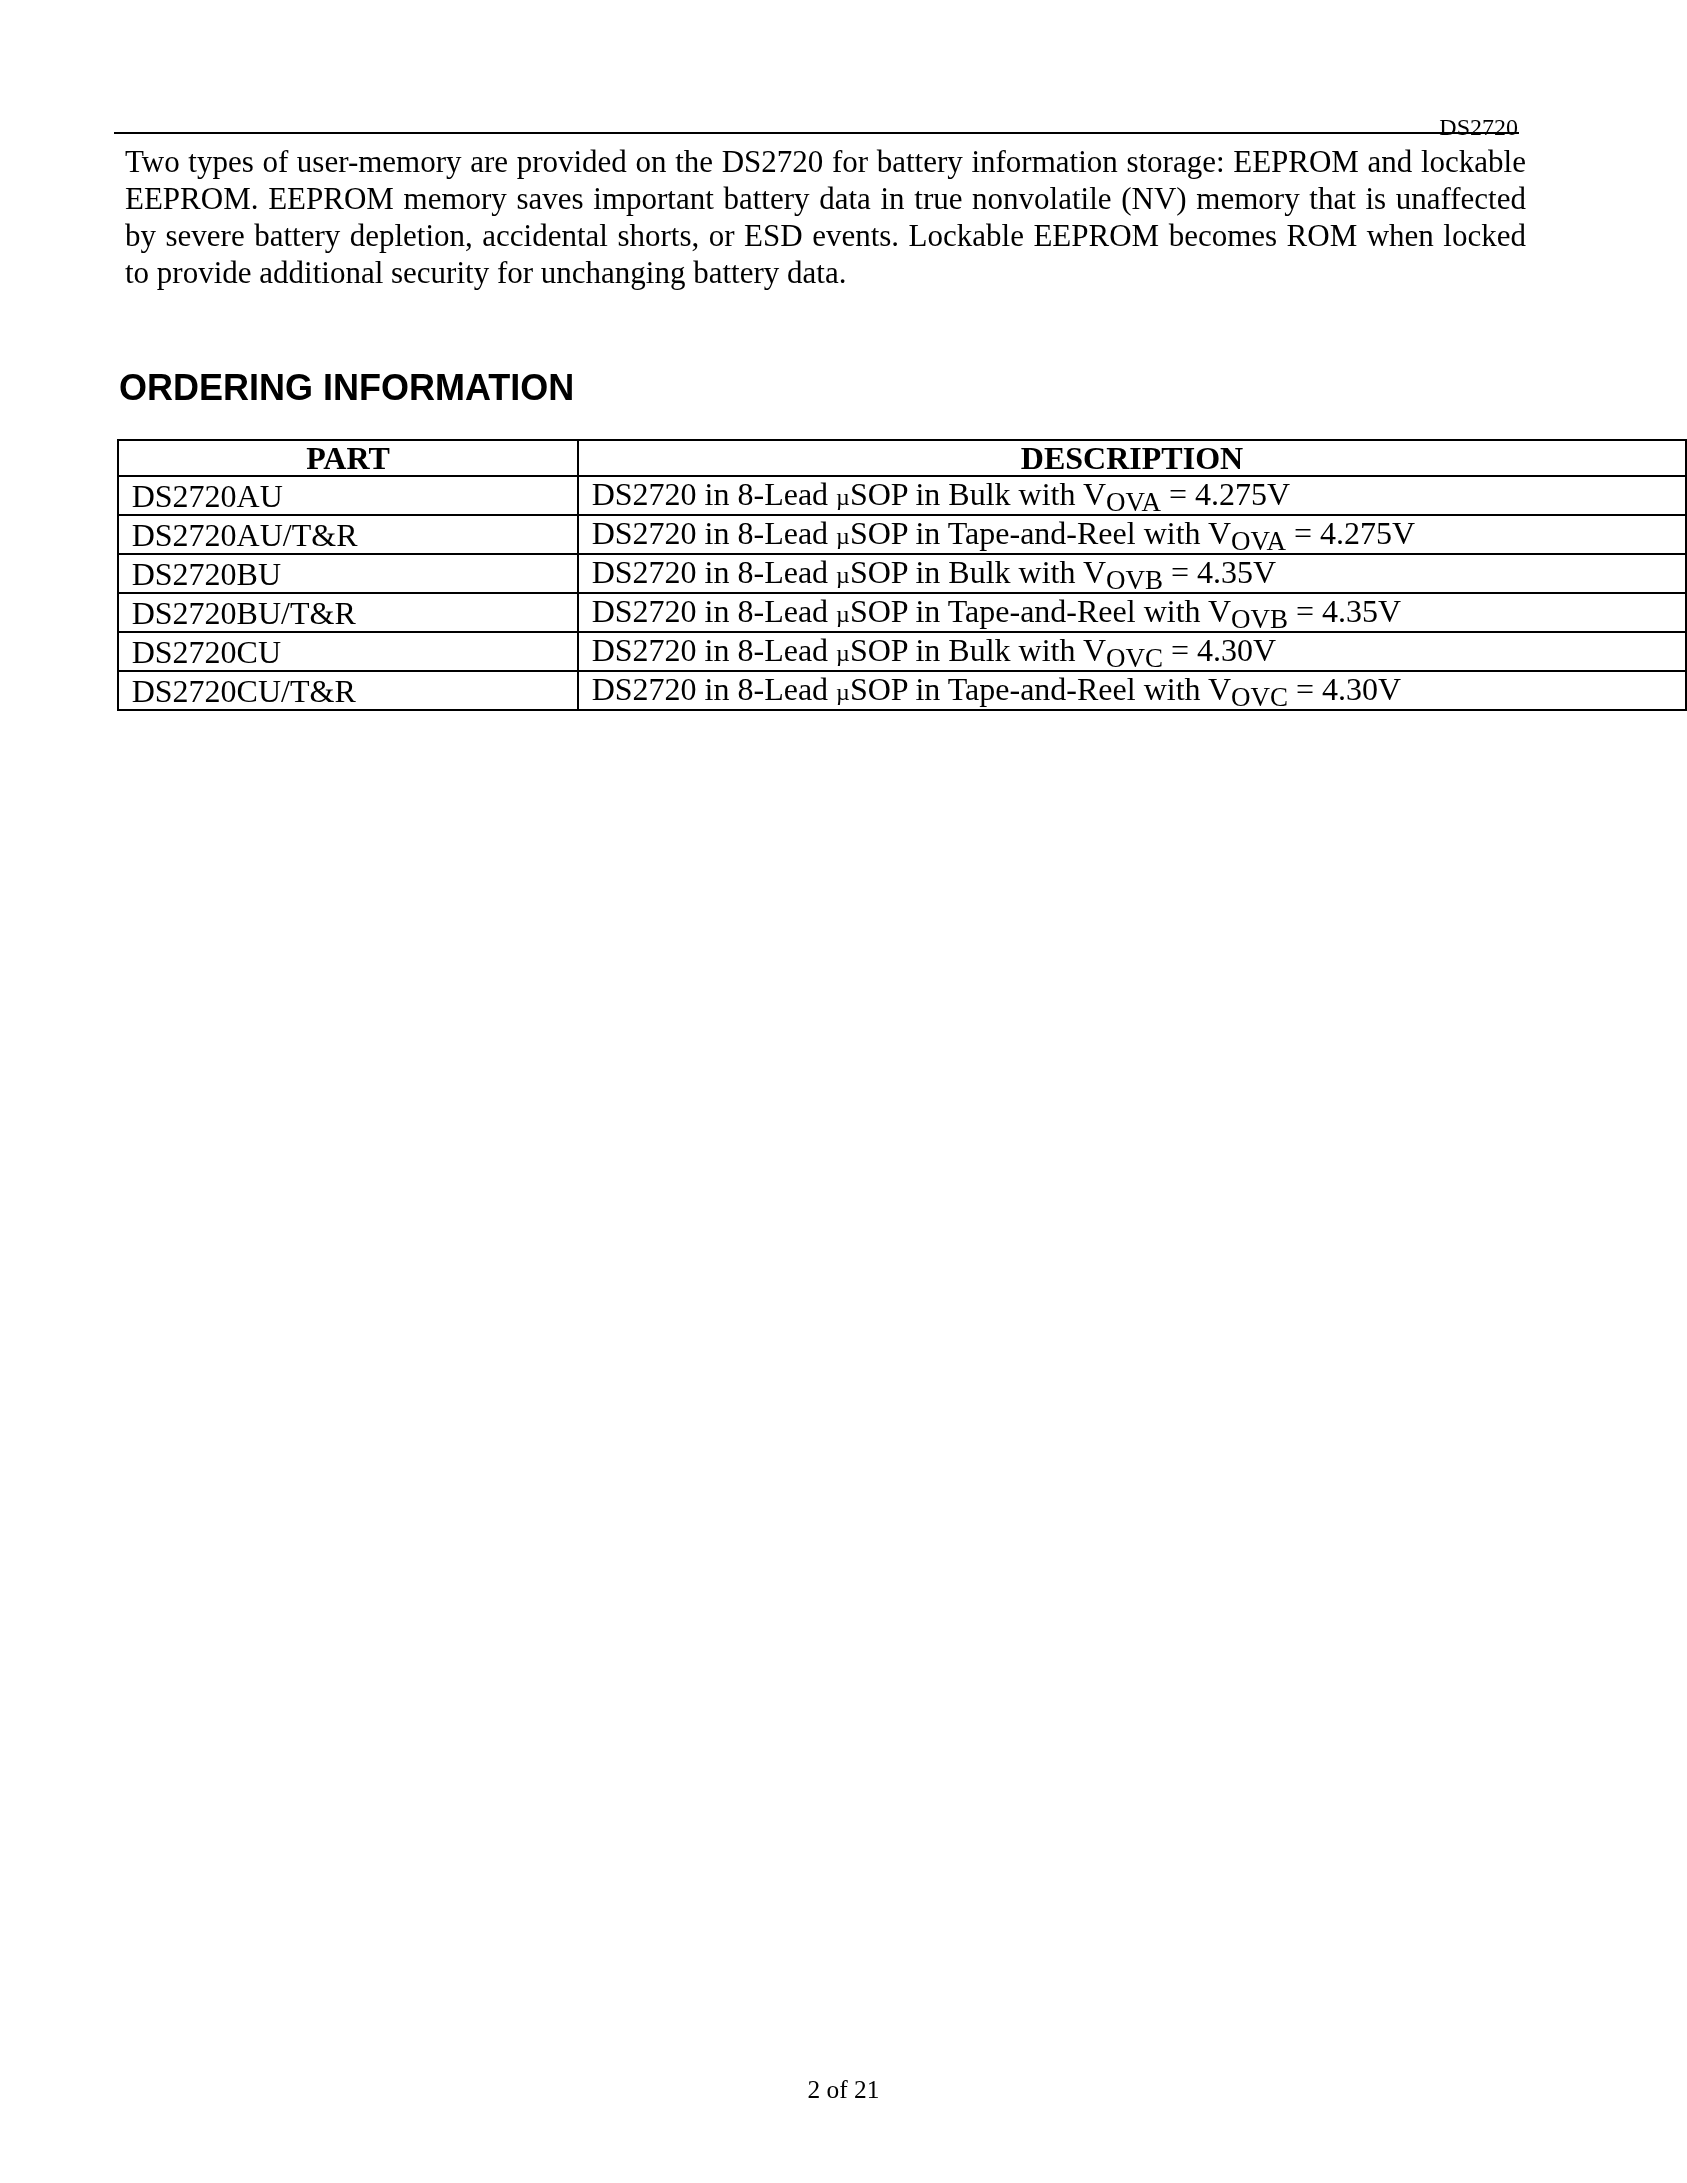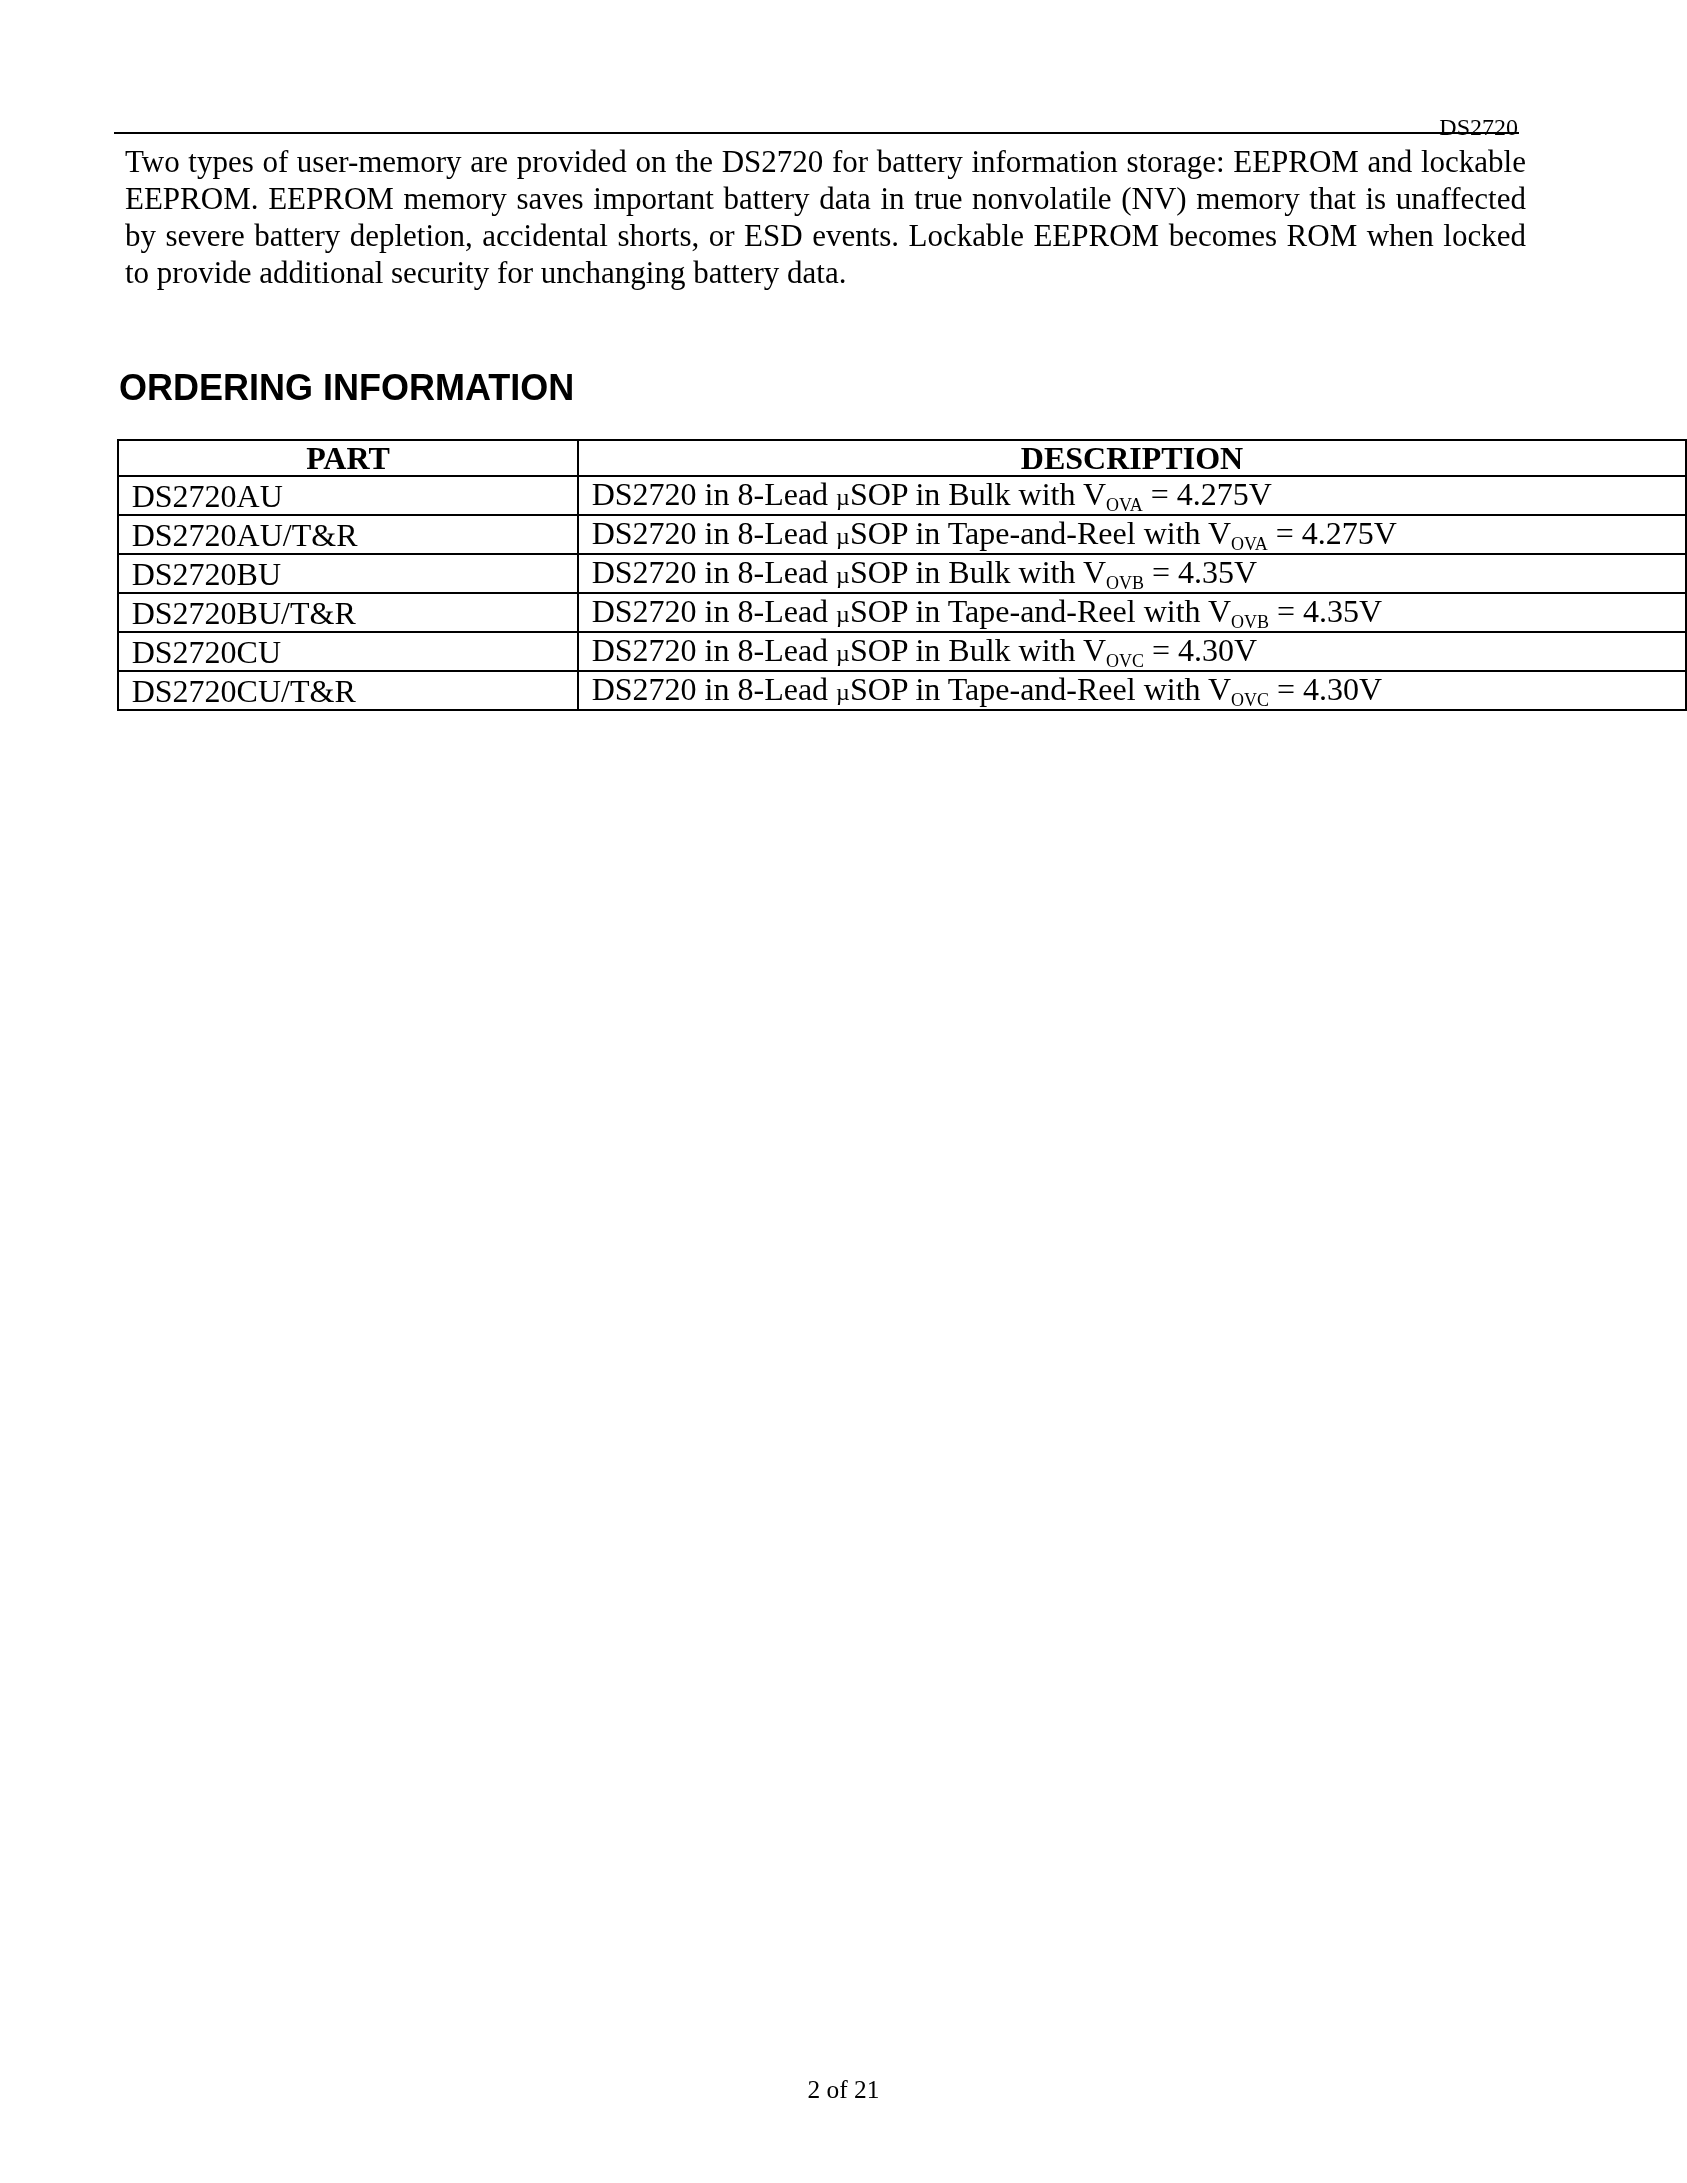--- a/index.html
+++ b/index.html
@@ -7,21 +7,21 @@
   .page-header { position: absolute; top: 113px; right: 169px; font-size: 24px; line-height: 29px; margin-left: 16px; }
   .header-rule { position: absolute; top: 132px; left: 114px; width: 1405px; height: 2.4px; background: #000; }
   .intro { position: absolute; top: 135px; left: 117px; width: 1401px; font-size: 31px; line-height: 37px; text-align: justify; text-align-last: left; margin: 8px; }
   .section-title { position: absolute; top: 364px; left: 117px; margin: 2px; font-family: "Liberation Sans", sans-serif; font-weight: bold; font-size: 36px; line-height: 44px; }
   table.order { position: absolute; top: 439px; left: 117px; width: 1570px; border-collapse: collapse; font-size: 32px; }
   table.order th, table.order td { border: 2.4px solid #000; height: 34px; padding: 0 12.7px; line-height: 34px; vertical-align: middle; white-space: nowrap; }
   table.order th { font-weight: bold; text-align: center; }
   table.order td { text-align: left; }
   table.order col.c1 { width: 460px; }
   .mu { font-size: 24px; }
-  sub { font-size: 18px; vertical-align: -5.6px; line-height: 0; }
+  sub { font-size: 27px; vertical-align: -5.6px; line-height: 0; }
   .footer { position: absolute; top: 2055px; left: 0; width: 1687px; text-align: center; font-size: 25.4px; line-height: 30px; margin-top: 19px; }
 </style>
 </head>
 <body>
 
 <div class="page-header">DS2720</div>
 <div class="header-rule"></div>
 
 <p class="intro">Two types of user-memory are provided on the DS2720 for battery information storage: EEPROM and lockable EEPROM. EEPROM memory saves important battery data in true nonvolatile (NV) memory that is unaffected by severe battery depletion, accidental shorts, or ESD events. Lockable EEPROM becomes ROM when locked to provide additional security for unchanging battery data.</p>
 

